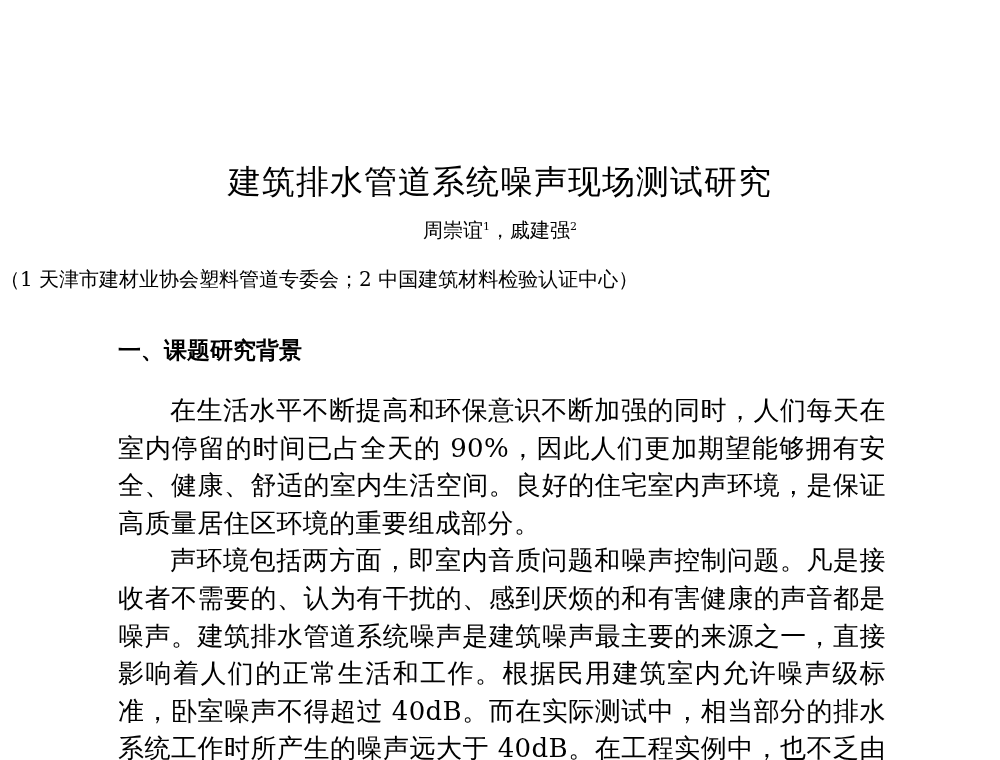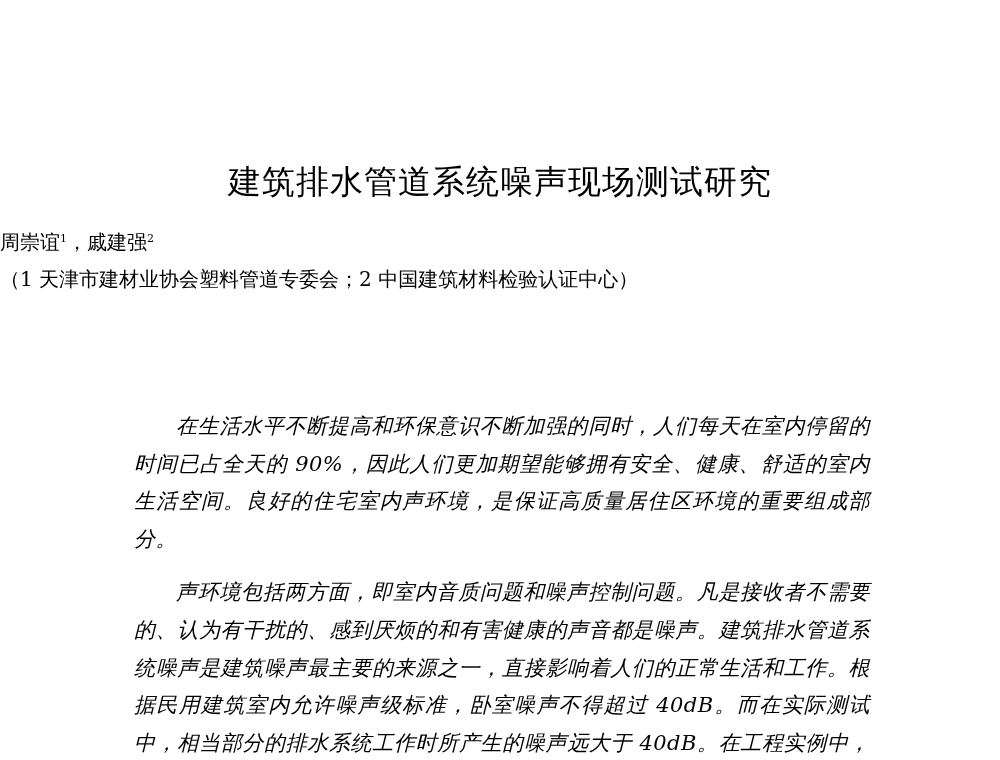--- a/index.html
+++ b/index.html
@@ -31,23 +31,23 @@
       font-family: "DejaVu Sans", "Liberation Sans", sans-serif;
       font-size: 33px;
       line-height: 44px;
       letter-spacing: 1px;
       font-weight: normal;
       margin: 0;
     }
     .authors {
       position: absolute;
       left: 0;
-      top: 228px;
+      top: 216px;
       width: 1000px;
-      text-align: left;
+      text-align: center;
       font-size: 20px;
       line-height: 28px;
     }
     .authors sup {
       font-size: 11px;
       vertical-align: top;
       position: relative;
       top: -3px;
     }
     .affiliation {
@@ -69,41 +69,41 @@
       line-height: 32px;
       margin: 0;
     }
     .body-text {
       position: absolute;
       left: 118px;
       top: 392px;
       width: 768px;
     }
     .para {
-      margin: 16px;
-      font-size: 21px;
+      margin: 0;
+      font-size: 26px;
       line-height: 37.6px;
       text-align: justify;
       text-indent: 2em;
       letter-spacing: 0.4px;
-      font-style: italic;
     }
   </style>
 </head>
 <body>
 
 <div class="page">
 
   <h1 class="title">建筑排水管道系统噪声现场测试研究</h1>
 
   <div class="authors">
     <span>周崇谊</span><sup>1</sup><span>，</span><span>戚建强</span><sup>2</sup>
   </div>
 
   <div class="affiliation">（1 天津市建材业协会塑料管道专委会；2 中国建筑材料检验认证中心）</div>
 
+  <h2 class="section-heading">一、课题研究背景</h2>
 
   <div class="body-text">
     <p class="para">在生活水平不断提高和环保意识不断加强的同时，人们每天在室内停留的时间已占全天的 90%，因此人们更加期望能够拥有安全、健康、舒适的室内生活空间。良好的住宅室内声环境，是保证高质量居住区环境的重要组成部分。</p>
     <p class="para">声环境包括两方面，即室内音质问题和噪声控制问题。凡是接收者不需要的、认为有干扰的、感到厌烦的和有害健康的声音都是噪声。建筑排水管道系统噪声是建筑噪声最主要的来源之一，直接影响着人们的正常生活和工作。根据民用建筑室内允许噪声级标准，卧室噪声不得超过 40dB。而在实际测试中，相当部分的排水系统工作时所产生的噪声远大于 40dB。在工程实例中，也不乏由于排水系统产生噪声而干扰居民睡眠并由此引起的神经衰弱和其他非特异性疾病等。</p>
   </div>
 
 </div>
 
 </body></html>

